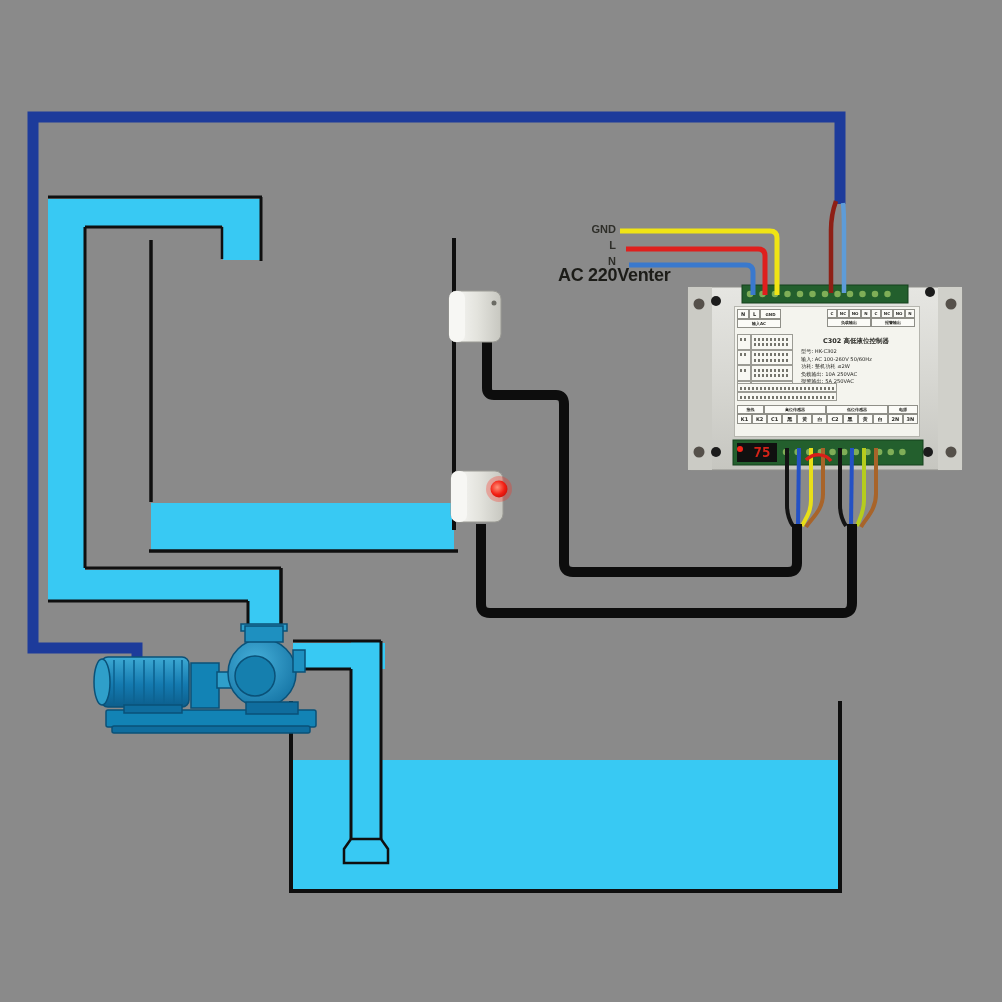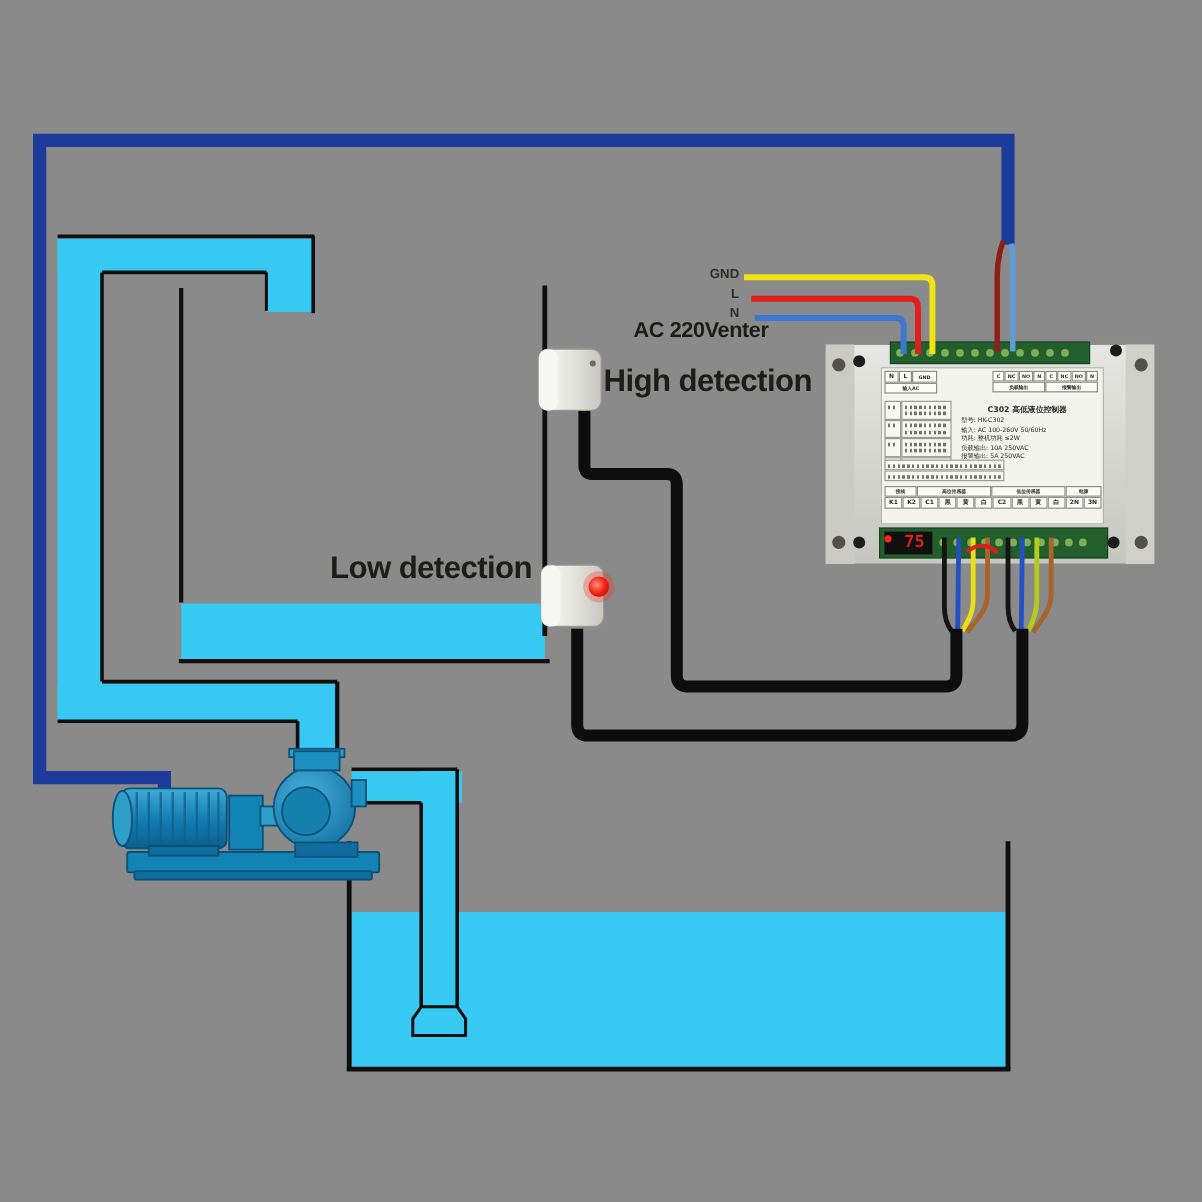--- a/index.html
+++ b/index.html
@@ -173,23 +173,21 @@
     <rect x="451" y="471" width="52" height="51" rx="8" fill="url(#gSensor)" stroke="#9a9a94"></rect>
     <rect x="451" y="471" width="16" height="51" rx="7" fill="#f7f7f4"></rect>
     <circle cx="499" cy="489" r="13" fill="#ff2a1e" opacity="0.3"></circle>
     <circle cx="499" cy="489" r="8.5" fill="url(#gLed)"></circle>
   </g>
 </svg>
 
 <div class="txt txt-sm" style="left:552px;top:223px">GND</div>
 <div class="txt txt-sm" style="left:552px;top:239px">L</div>
 <div class="txt txt-sm" style="left:552px;top:255px">N</div>
-<div class="txt txt-ac" style="left:528px;top:266px">AC 220Venter</div>
-<div class="txt txt-big" style="left:503px;top:303px">High detection</div>
-<div class="txt txt-big" style="left:275px;top:459px">Low detection</div>
+<div class="txt txt-ac" style="left:558px;top:266px">AC 220Venter</div>
 
 <div class="abs" style="left:747px;top:444px;width:30px;text-align:center;color:#d42318;font-weight:700;font-size:14px;font-family:'DejaVu Sans Mono',monospace">75</div>
 
 <div class="clabel">
 
   <div class="abs" style="left:2px;top:2px;width:44px">
     <div class="row">
       <div class="cell c5" style="width:12px">N</div>
       <div class="cell c5" style="width:11px">L</div>
       <div class="cell c4" style="width:21px;height:10px;line-height:9px">GND</div>

